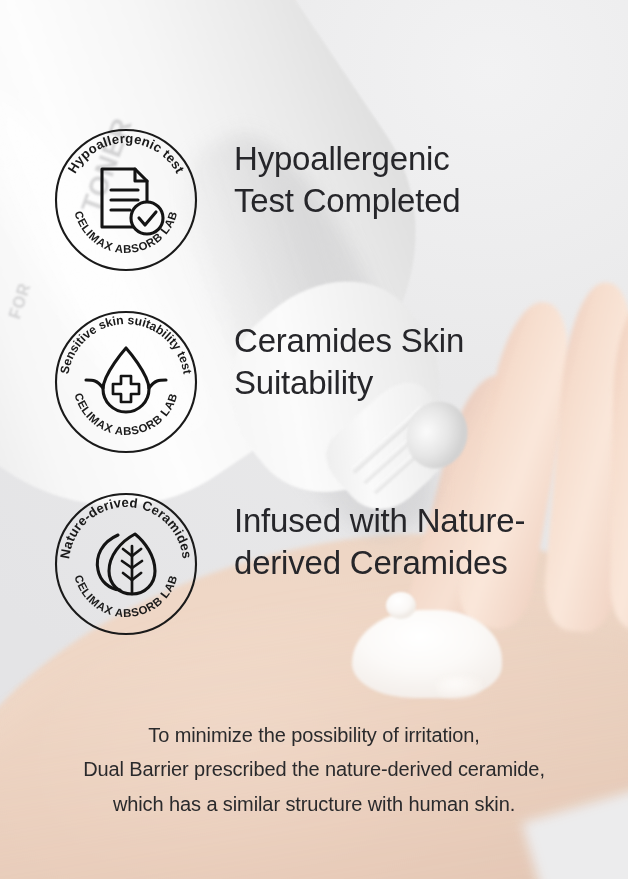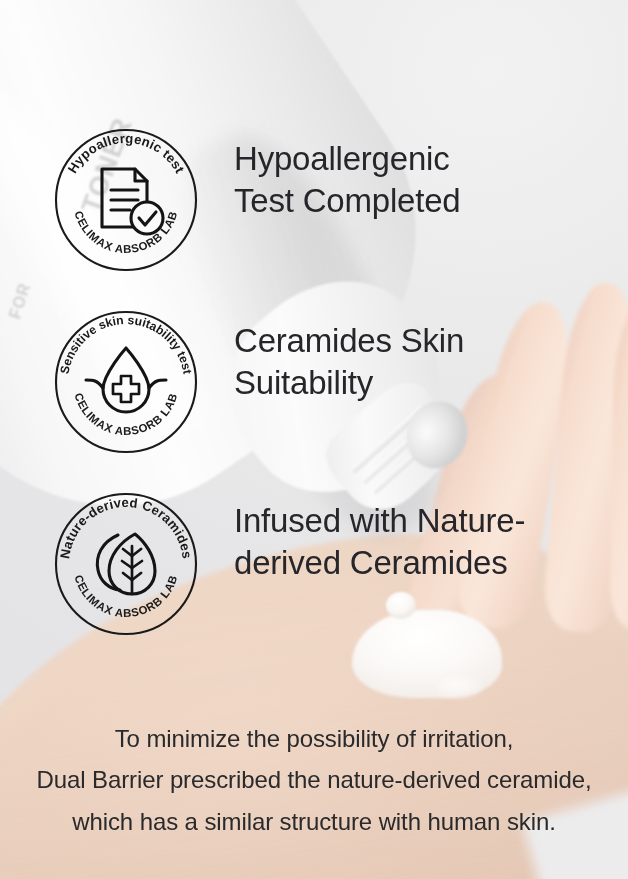--- a/index.html
+++ b/index.html
@@ -224,21 +224,21 @@
   .hl-1 { left:234px; top:138px; }
   .hl-2 { left:234px; top:320px; }
   .hl-3 { left:234px; top:500px; }
 
   
   .body-copy {
     position:absolute;
     left:0; right:0; top:718px;
     text-align:center;
     color:#2a2a2c;
-    font-size:24px;
+    font-size:20px;
     line-height:1.72;
     font-weight:400;
     letter-spacing:-0.1px;
     white-space:pre-line;
   }
 </style>
 </head>
 <body>
 
 <div id="page">

